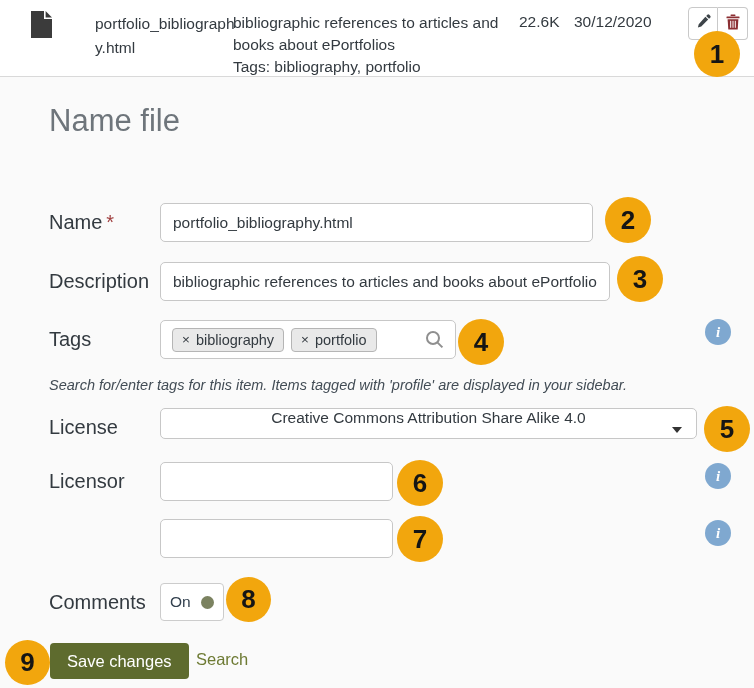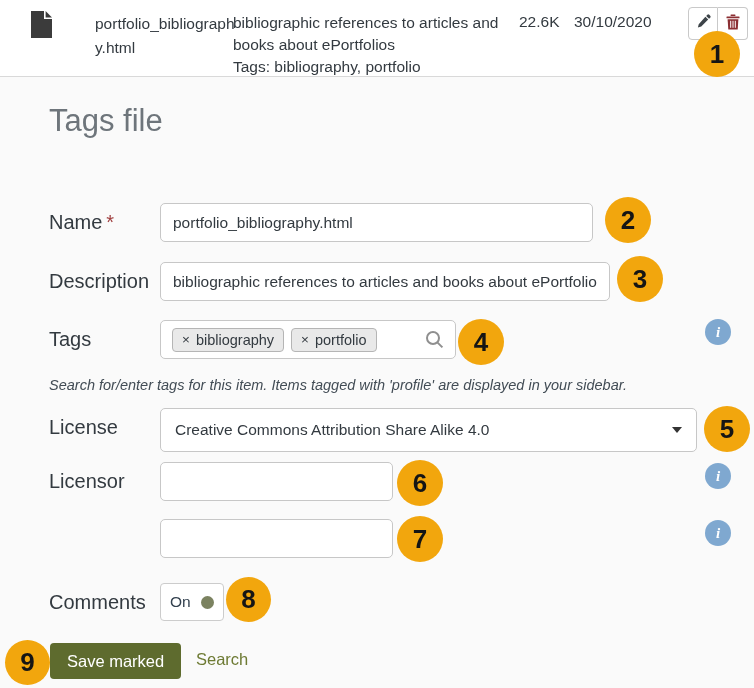--- a/index.html
+++ b/index.html
@@ -44,24 +44,24 @@
               display:flex; align-items:center; padding:0 11px; gap:7px; }
   .tag-chip { display:inline-flex; align-items:center; gap:6px; background:#e9e9e9;
               border:1px solid #b5b5b5; border-radius:4px; padding:3px 9px;
               font-size:14.5px; color:#333a40; white-space:nowrap; }
   .chip-x { font-size:13.5px; cursor:pointer; }
   .search-wrap { margin-left:auto; display:flex; align-items:center; cursor:pointer; }
 
   .tags-help { position:absolute; left:49px; top:377px; font-style:italic;
                font-size:14.5px; color:#424c55; }
 
-  .select-box { position:absolute; left:160px; top:408px; width:537px; height:44px;
+  .select-box { position:absolute; left:160px; top:408px; width:537px; height:31px;
                 background:#fff; border:1px solid #c7c7c7; border-radius:5px;
                 display:flex; align-items:center; padding:0 14px; font-size:15.5px;
-                cursor:pointer; }
+                cursor:pointer;flex-direction:column; }
   .caret { margin-left:auto; width:0; height:0; border-left:5px solid transparent;
            border-right:5px solid transparent; border-top:6px solid #333; }
 
   .toggle-box { position:absolute; left:160px; top:583px; width:64px; height:38px;
                 background:#fff; border:1px solid #ccc; border-radius:4px;
                 display:flex; align-items:center; justify-content:space-between;
                 padding:0 9px; cursor:pointer; }
   .toggle-label { font-size:15.5px; color:#33414f; }
   .toggle-dot { width:13px; height:13px; border-radius:50%; background:#7b8260; }
 
@@ -104,21 +104,21 @@
       <path d="M0 0 H13 V8 H21 V27 H0 Z" fill="#3b3b3b"></path>
       <path d="M14.6 0 L21 6.4 H14.6 Z" fill="#3b3b3b"></path>
     </svg>
   </span>
   <div class="file-name">portfolio_bibliography.html</div>
   <div class="file-desc">
     <div>bibliographic references to articles and books about ePortfolios</div>
     <div>Tags: bibliography, portfolio</div>
   </div>
   <div class="file-size">22.6K</div>
-  <div class="file-date">30/10/2020</div>
+  <div class="file-date">30/12/2020</div>
 
   <div class="btn-group">
     <div class="icon-btn edit">
       <span>
         <svg width="15" height="15" viewBox="0 0 16 16">
           <path fill="#3d4449" d="M12.1.9a1.5 1.5 0 0 1 2.1 0l.9.9a1.5 1.5 0 0 1 0 2.1l-1.2 1.2-3-3L12.1.9zM10 2.9l3 3-7.4 7.4-3.6 1 .9-3.5L10 2.9z"></path>
         </svg>
       </span>
     </div>
     <div class="icon-btn delete">
@@ -130,21 +130,21 @@
           <g stroke="#fff" stroke-width="1">
             <line x1="4.7" y1="6.8" x2="4.7" y2="13.8"></line>
             <line x1="7" y1="6.8" x2="7" y2="13.8"></line>
             <line x1="9.3" y1="6.8" x2="9.3" y2="13.8"></line>
           </g>
         </svg>
       </span>
     </div>
   </div>
 
-  <h1 class="page-title">Tags file</h1>
+  <h1 class="page-title">Name file</h1>
 
   <div class="form-label" style="top:203px">
     <span>Name</span><span class="required-star">*</span>
   </div>
   <input class="text-input" id="name-input" value="portfolio_bibliography.html" style="">
 
   <div class="form-label" style="top:262px">Description</div>
   <input class="text-input" id="desc-input" value="bibliographic references to articles and books about ePortfolios" style="">
 
   <div class="form-label" style="top:320px">Tags</div>
@@ -176,21 +176,21 @@
   <input class="text-input" id="licensor-input" value="" style="">
 
   <input class="text-input" id="url-input" value="" style="">
 
   <div class="form-label" style="top:583px">Comments</div>
   <div class="toggle-box">
     <span class="toggle-label">On</span>
     <span class="toggle-dot"></span>
   </div>
 
-  <button class="save-btn">Save marked</button>
+  <button class="save-btn">Save changes</button>
   <a class="cancel-link">Search</a>
 
   <div class="info-icon" id="info-tags">i</div>
   <div class="info-icon" id="info-licensor">i</div>
   <div class="info-icon" id="info-url">i</div>
 
   <div class="badge" id="badge-1">1</div>
   <div class="badge" id="badge-2">2</div>
   <div class="badge" id="badge-3">3</div>
   <div class="badge" id="badge-4">4</div>

